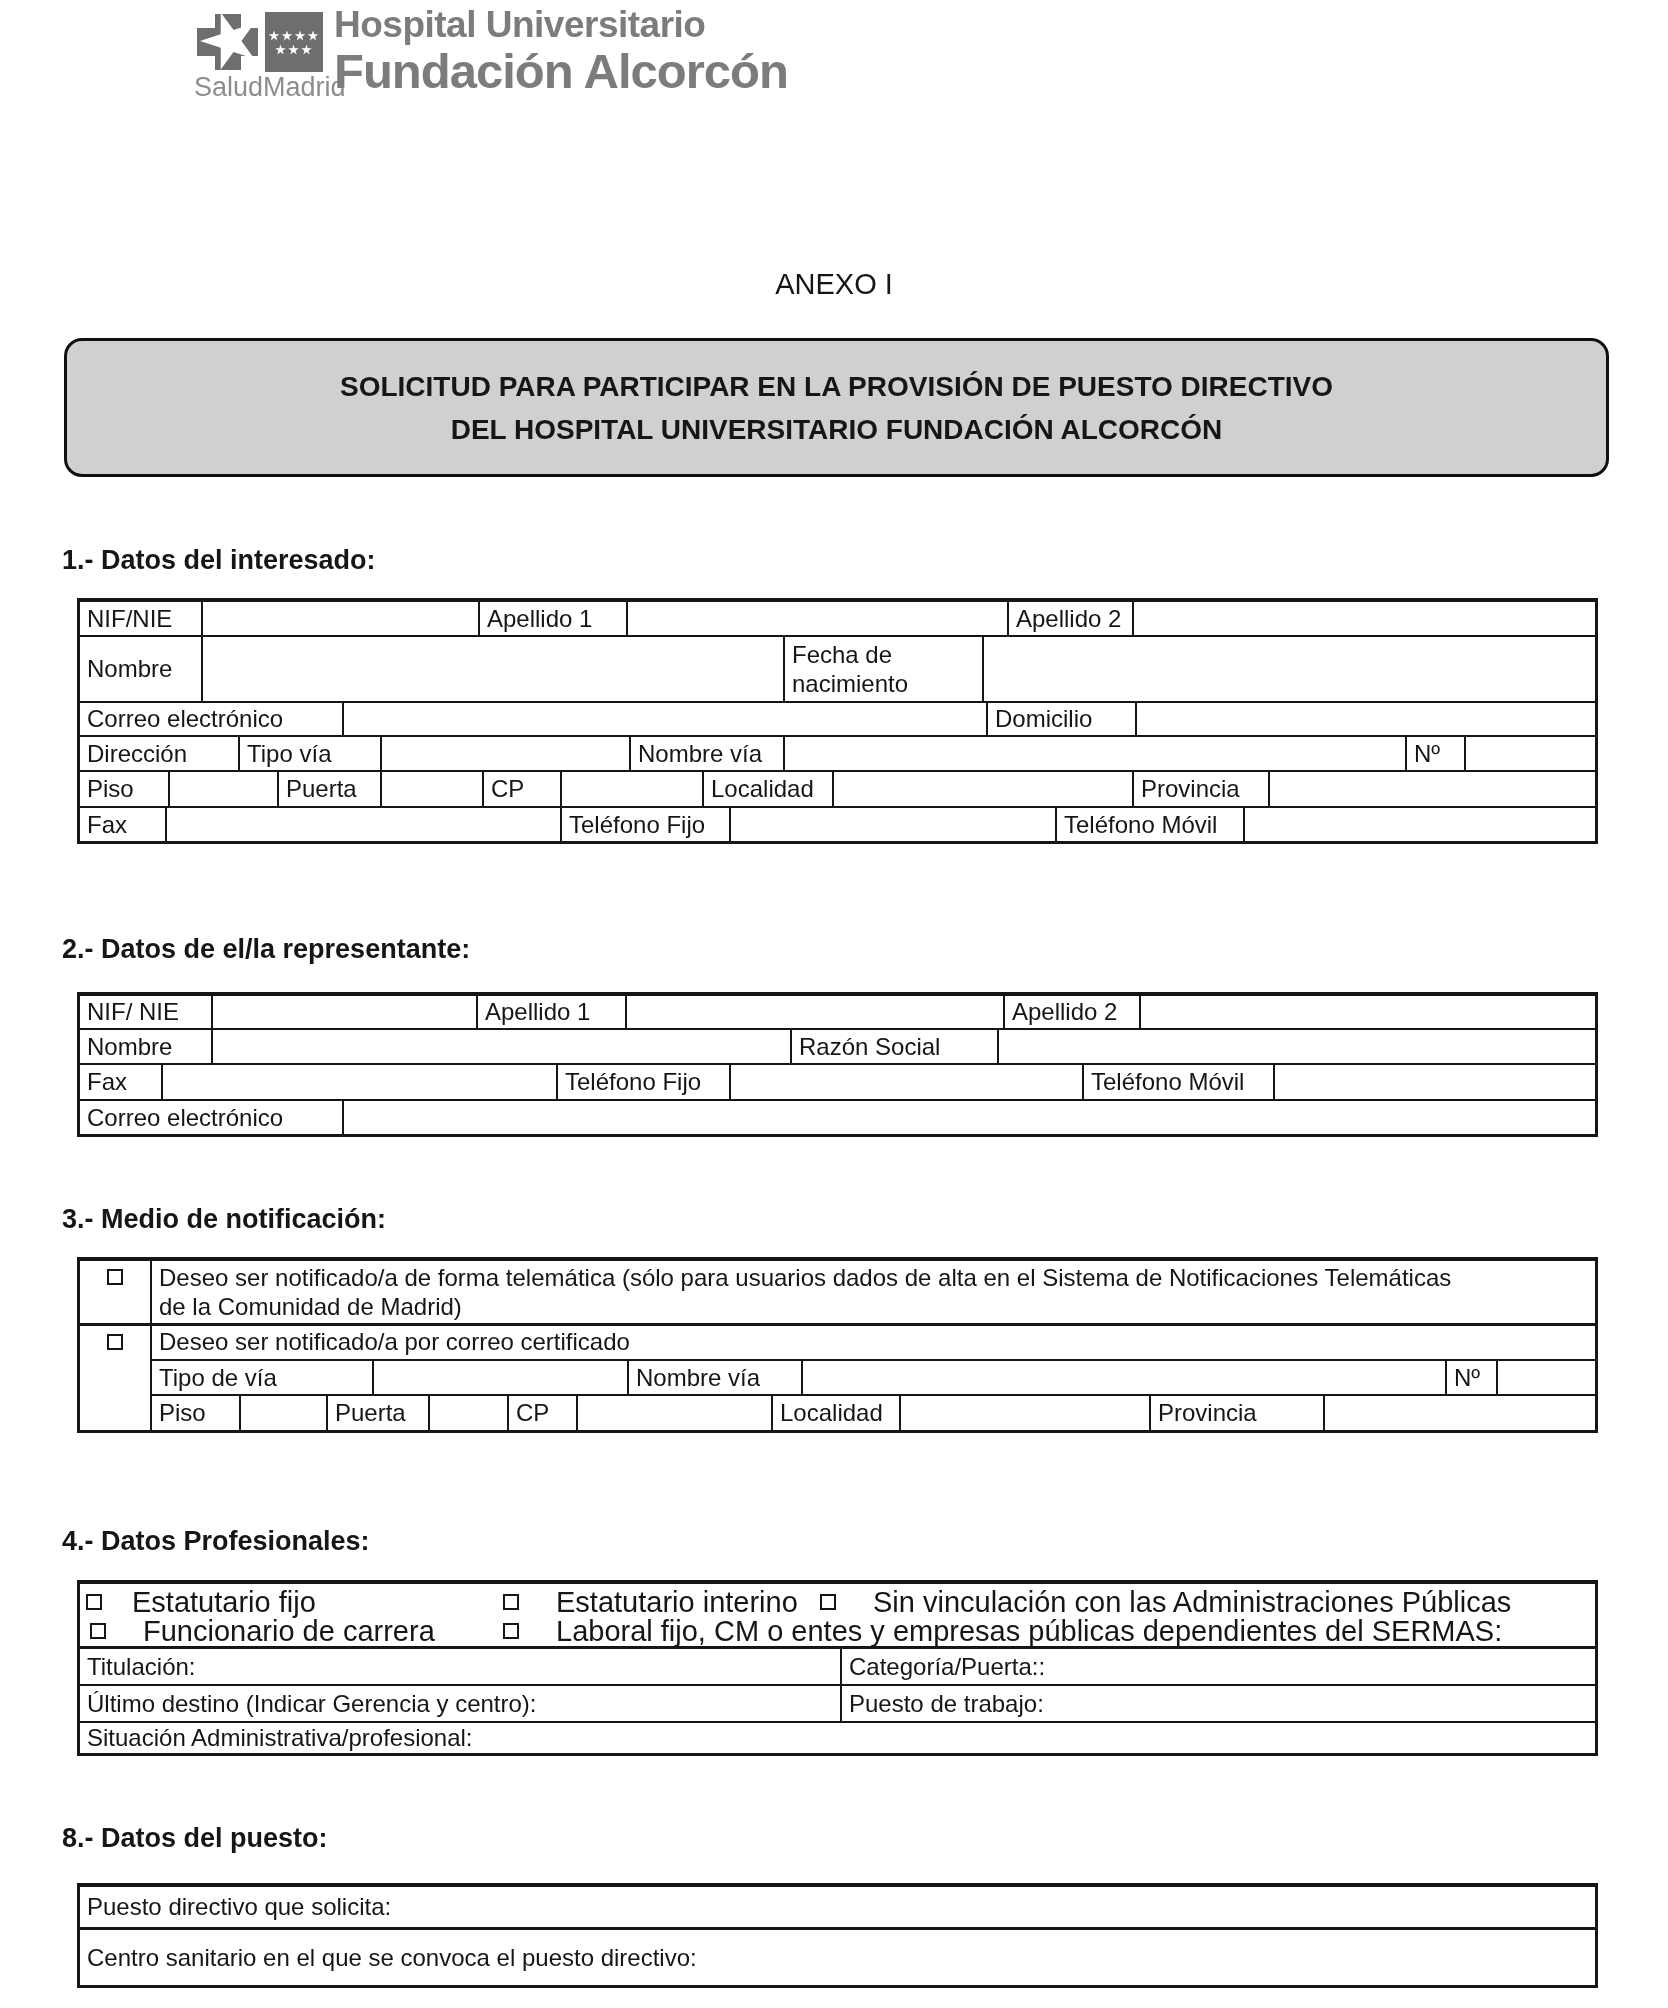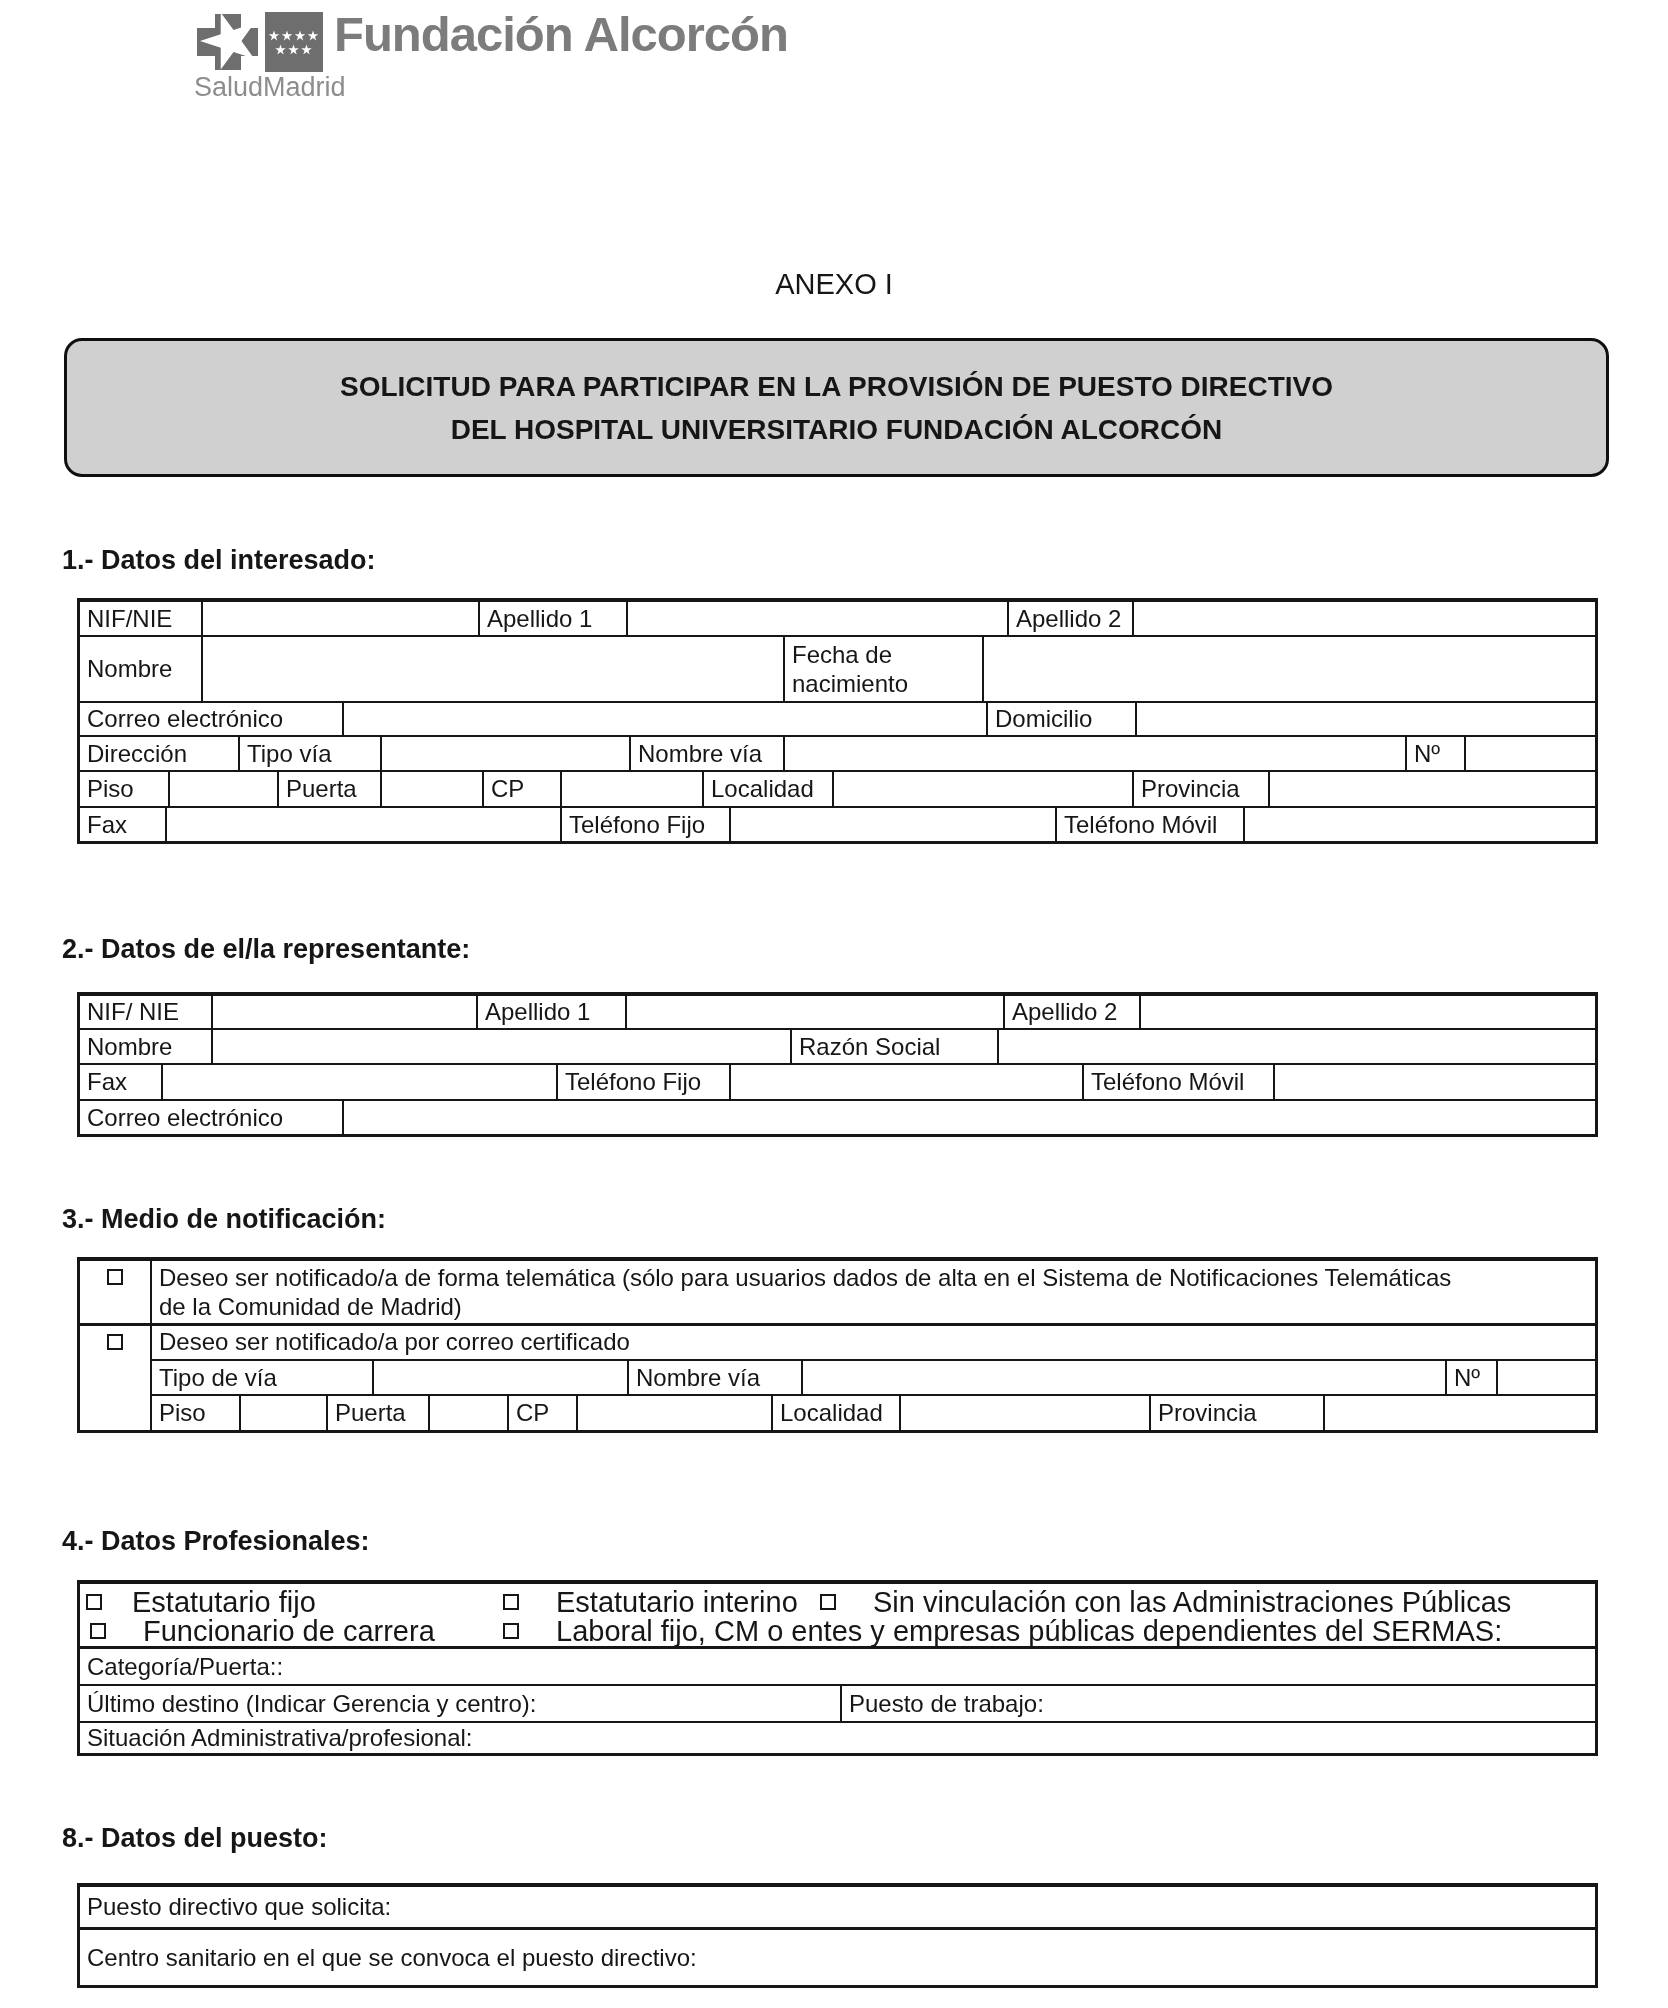--- a/index.html
+++ b/index.html
@@ -63,20 +63,21 @@
       <path d="M0,-1 L0.225,-0.31 L0.951,-0.31 L0.363,0.118 L0.588,0.809 L0,0.382 L-0.588,0.809 L-0.363,0.118 L-0.951,-0.31 L-0.225,-0.31 Z" transform="translate(92,24) scale(5.5)"></path>
       <path d="M0,-1 L0.225,-0.31 L0.951,-0.31 L0.363,0.118 L0.588,0.809 L0,0.382 L-0.588,0.809 L-0.363,0.118 L-0.951,-0.31 L-0.225,-0.31 Z" transform="translate(105,24) scale(5.5)"></path>
       <path d="M0,-1 L0.225,-0.31 L0.951,-0.31 L0.363,0.118 L0.588,0.809 L0,0.382 L-0.588,0.809 L-0.363,0.118 L-0.951,-0.31 L-0.225,-0.31 Z" transform="translate(118,24) scale(5.5)"></path>
       <path d="M0,-1 L0.225,-0.31 L0.951,-0.31 L0.363,0.118 L0.588,0.809 L0,0.382 L-0.588,0.809 L-0.363,0.118 L-0.951,-0.31 L-0.225,-0.31 Z" transform="translate(85.5,38) scale(5.5)"></path>
       <path d="M0,-1 L0.225,-0.31 L0.951,-0.31 L0.363,0.118 L0.588,0.809 L0,0.382 L-0.588,0.809 L-0.363,0.118 L-0.951,-0.31 L-0.225,-0.31 Z" transform="translate(98.5,38) scale(5.5)"></path>
       <path d="M0,-1 L0.225,-0.31 L0.951,-0.31 L0.363,0.118 L0.588,0.809 L0,0.382 L-0.588,0.809 L-0.363,0.118 L-0.951,-0.31 L-0.225,-0.31 Z" transform="translate(111.5,38) scale(5.5)"></path>
     </g>
   </svg>
   <div class="brand-text">SaludMadrid</div>
   <div class="org">
+    <div class="l1">Hospital Universitario</div>
     <div class="l2">Fundación Alcorcón</div>
   </div>
 
   <div class="annex">ANEXO I</div>
   <div class="title-box">
     <div>SOLICITUD PARA PARTICIPAR EN LA PROVISIÓN DE PUESTO DIRECTIVO</div>
     <div>DEL HOSPITAL UNIVERSITARIO FUNDACIÓN ALCORCÓN</div>
   </div>
 
   <div class="sec-h" style="top:545px;">1.- Datos del interesado:</div>
@@ -229,20 +230,21 @@
       <div class="optline" style="left:10px; top:31px;">
         <span class="ckbox sm"></span>
         <span>Funcionario de carrera</span>
       </div>
       <div class="optline" style="left:423px; top:31px;">
         <span class="ckbox sm"></span>
         <span>Laboral fijo, CM o entes y empresas públicas dependientes del SERMAS:</span>
       </div>
     </div>
     <div class="row thick" style="height:38px;">
+      <div class="cell" style="width:760px;">Titulación:</div>
       <div class="cell grow">Categoría/Puerta::</div>
     </div>
     <div class="row" style="height:37px;">
       <div class="cell" style="width:760px;">Último destino (Indicar Gerencia y centro):</div>
       <div class="cell grow">Puesto de trabajo:</div>
     </div>
     <div class="row" style="height:32px;">
       <div class="cell grow">Situación Administrativa/profesional:</div>
     </div>
   </div>

